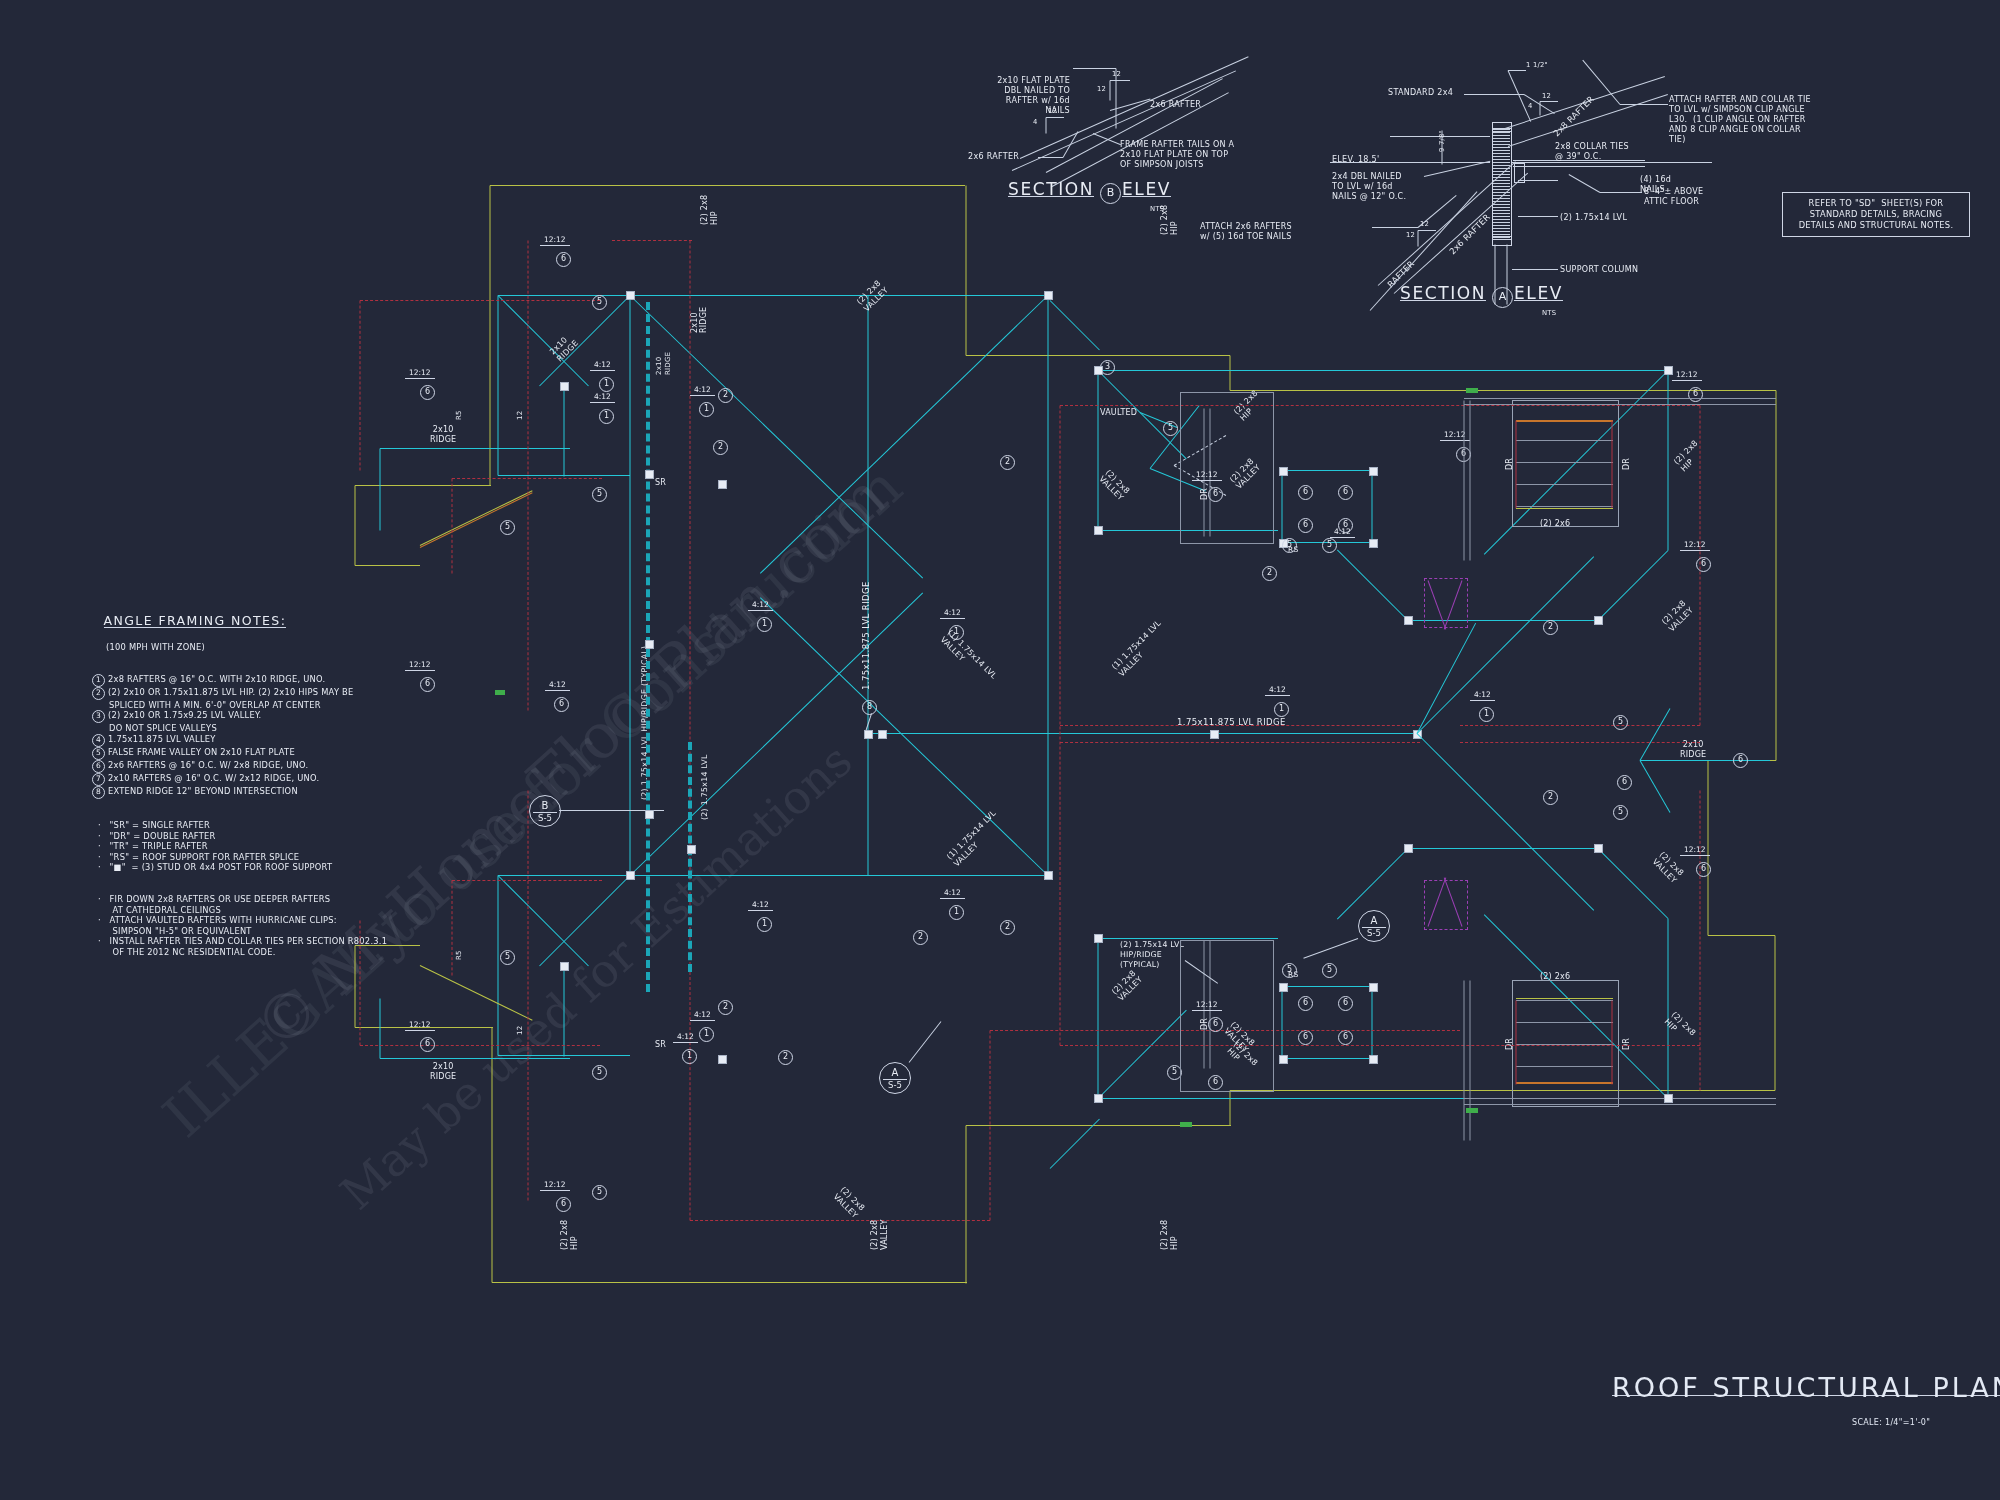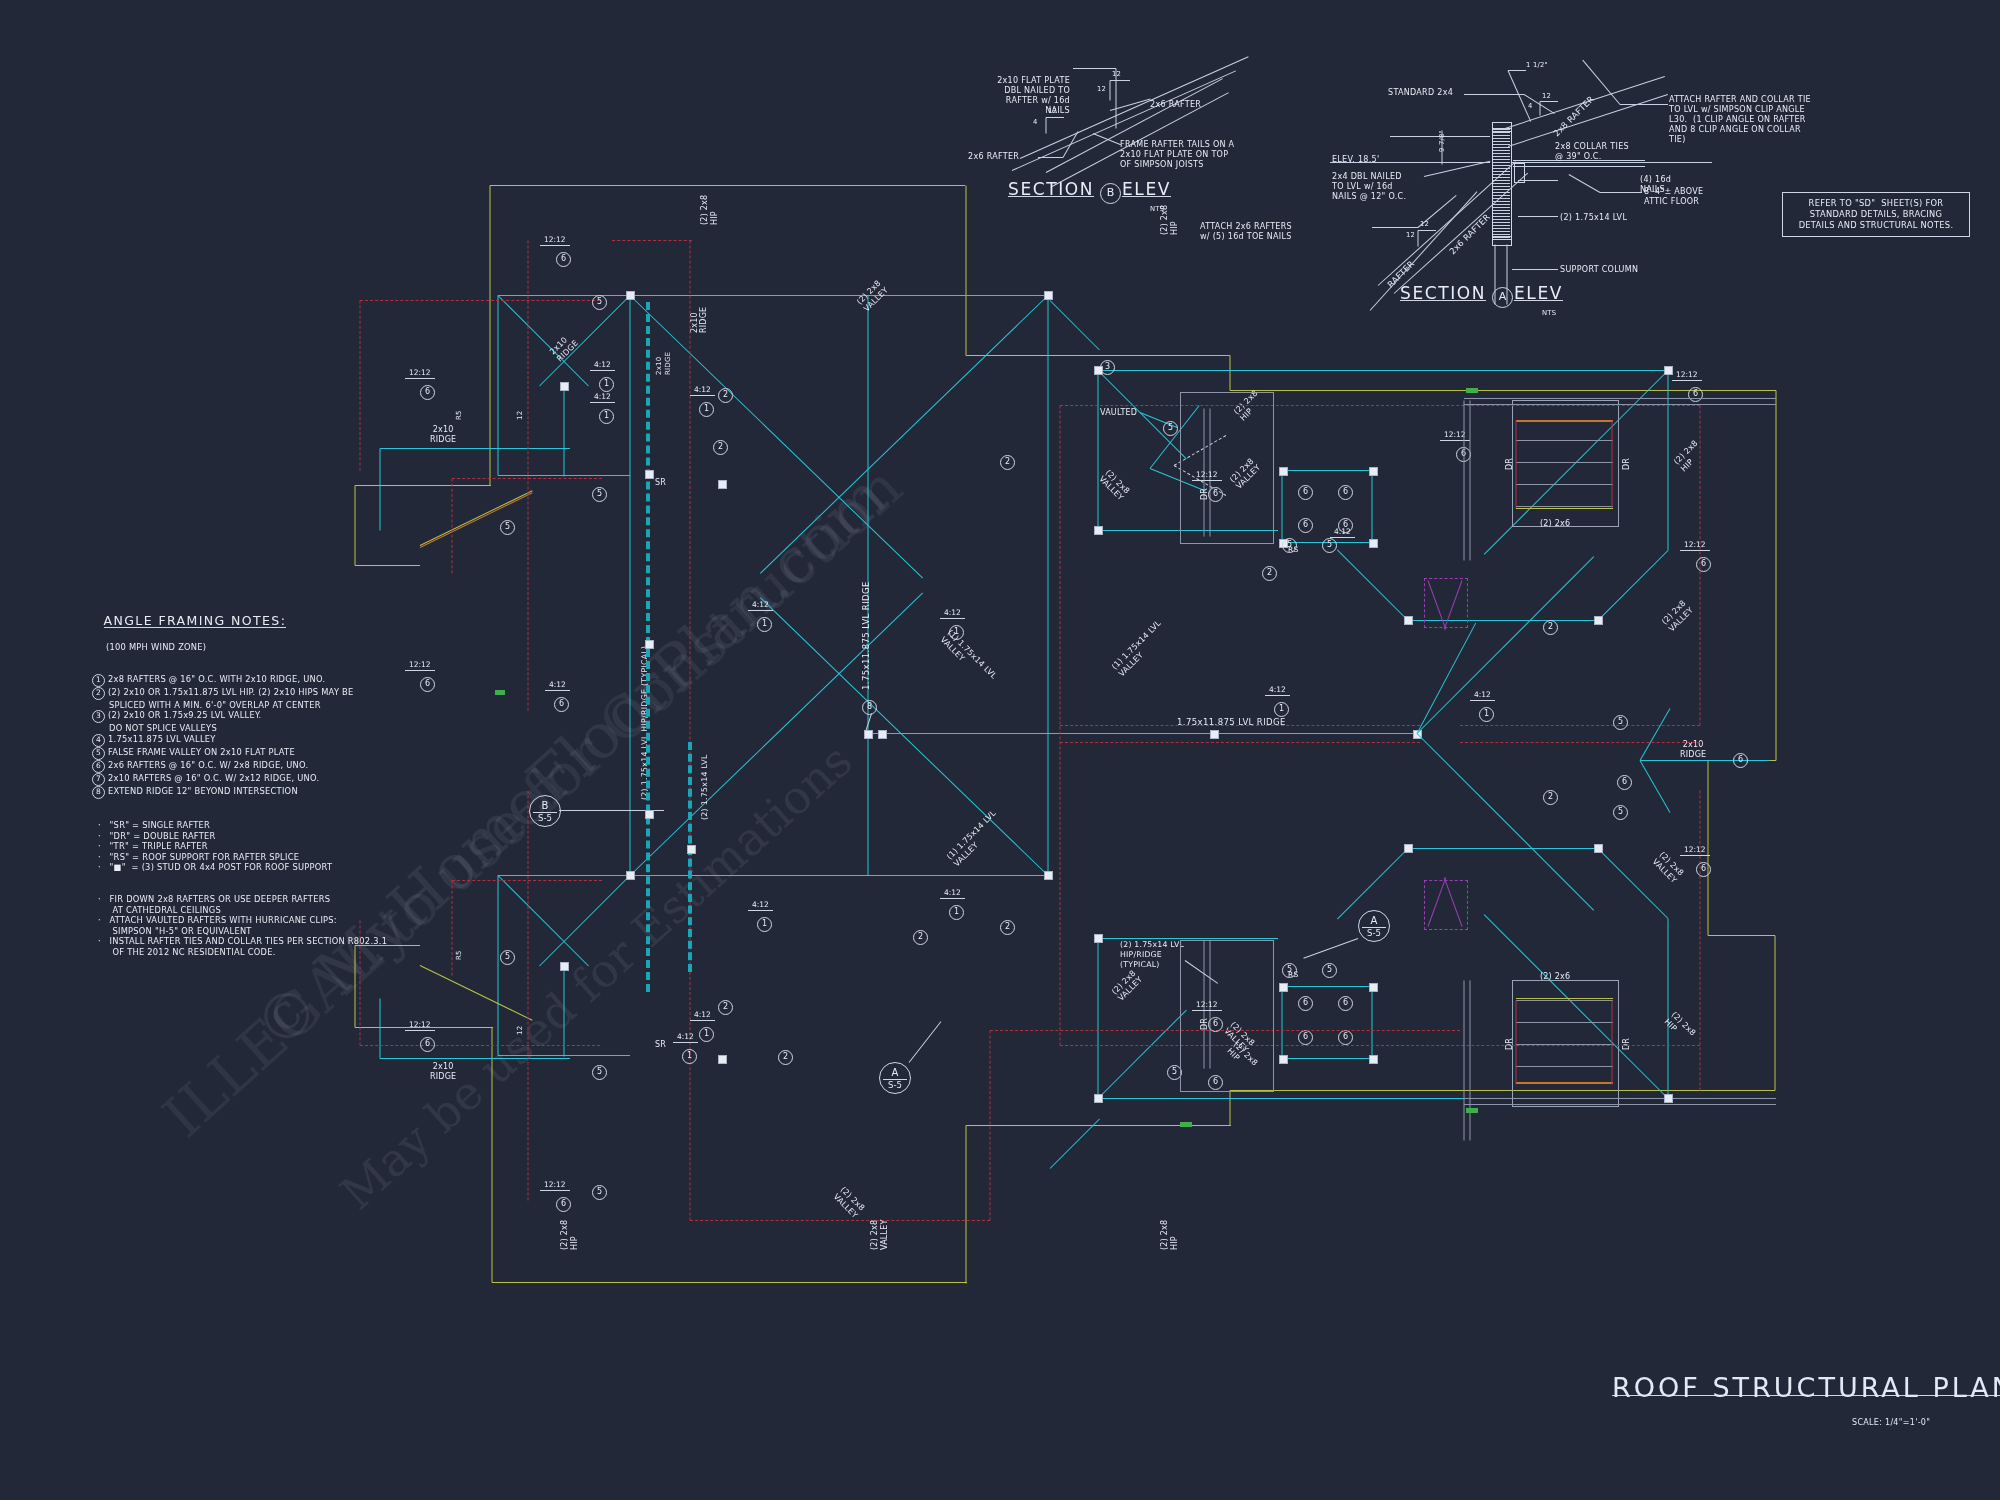--- a/index.html
+++ b/index.html
@@ -206,21 +206,21 @@
     <div class="txt lg ul" style="left:1514px;top:287px;">ELEV</div>
     <div class="txt xs" style="left:1542px;top:309px">NTS</div>
   </div>
 
   <div class="detbox" style="left:1782px;top:192px;width:170px;">REFER TO "SD"  SHEET(S) FOR
 STANDARD DETAILS, BRACING
 DETAILS AND STRUCTURAL NOTES.</div>
 
   <div class="noteblk" style="left:92px;top:605px;width:330px">
     <span class="hdr">ANGLE FRAMING NOTES:</span>
-    <span class="row" style="padding-left:14px">(100 MPH WIND ZONE)</span>
+    <span class="row" style="padding-left:14px">(100 MPH WITH ZONE)</span>
     <div id="notes-numbered"><span class="row"><span class="ci">1</span>2x8 RAFTERS @ 16" O.C. WITH 2x10 RIDGE, UNO.</span><span class="row"><span class="ci">2</span>(2) 2x10 OR 1.75x11.875 LVL HIP. (2) 2x10 HIPS MAY BE</span><span class="row" style="padding-left: 17px;">SPLICED WITH A MIN. 6'-0" OVERLAP AT CENTER</span><span class="row"><span class="ci">3</span>(2) 2x10 OR 1.75x9.25 LVL VALLEY.</span><span class="row" style="padding-left: 17px;">DO NOT SPLICE VALLEYS</span><span class="row"><span class="ci">4</span>1.75x11.875 LVL VALLEY</span><span class="row"><span class="ci">5</span>FALSE FRAME VALLEY ON 2x10 FLAT PLATE</span><span class="row"><span class="ci">6</span>2x6 RAFTERS @ 16" O.C. W/ 2x8 RIDGE, UNO.</span><span class="row"><span class="ci">7</span>2x10 RAFTERS @ 16" O.C. W/ 2x12 RIDGE, UNO.</span><span class="row"><span class="ci">8</span>EXTEND RIDGE 12" BEYOND INTERSECTION</span></div>
     <div id="notes-bullets"><span class="dsh">·   "SR" = SINGLE RAFTER</span><span class="dsh">·   "DR" = DOUBLE RAFTER</span><span class="dsh">·   "TR" = TRIPLE RAFTER</span><span class="dsh">·   "RS" = ROOF SUPPORT FOR RAFTER SPLICE</span><span class="dsh">·   "■"  = (3) STUD OR 4x4 POST FOR ROOF SUPPORT</span></div>
     <div id="notes-bullets2"><span class="dsh">·   FIR DOWN 2x8 RAFTERS OR USE DEEPER RAFTERS</span><span class="dsh">     AT CATHEDRAL CEILINGS</span><span class="dsh">·   ATTACH VAULTED RAFTERS WITH HURRICANE CLIPS:</span><span class="dsh">     SIMPSON "H-5" OR EQUIVALENT</span><span class="dsh">·   INSTALL RAFTER TIES AND COLLAR TIES PER SECTION R802.3.1</span><span class="dsh">     OF THE 2012 NC RESIDENTIAL CODE.</span></div>
   </div>
 
   <div>
 
     <div class="ln yel" style="left:490px;top:185px;width:475px"></div>
     <div class="ln yel" style="left:490px;top:185px;width:300px;transform:rotate(90deg)"></div>
     <div class="ln yel" style="left:355px;top:485px;width:136px"></div>

